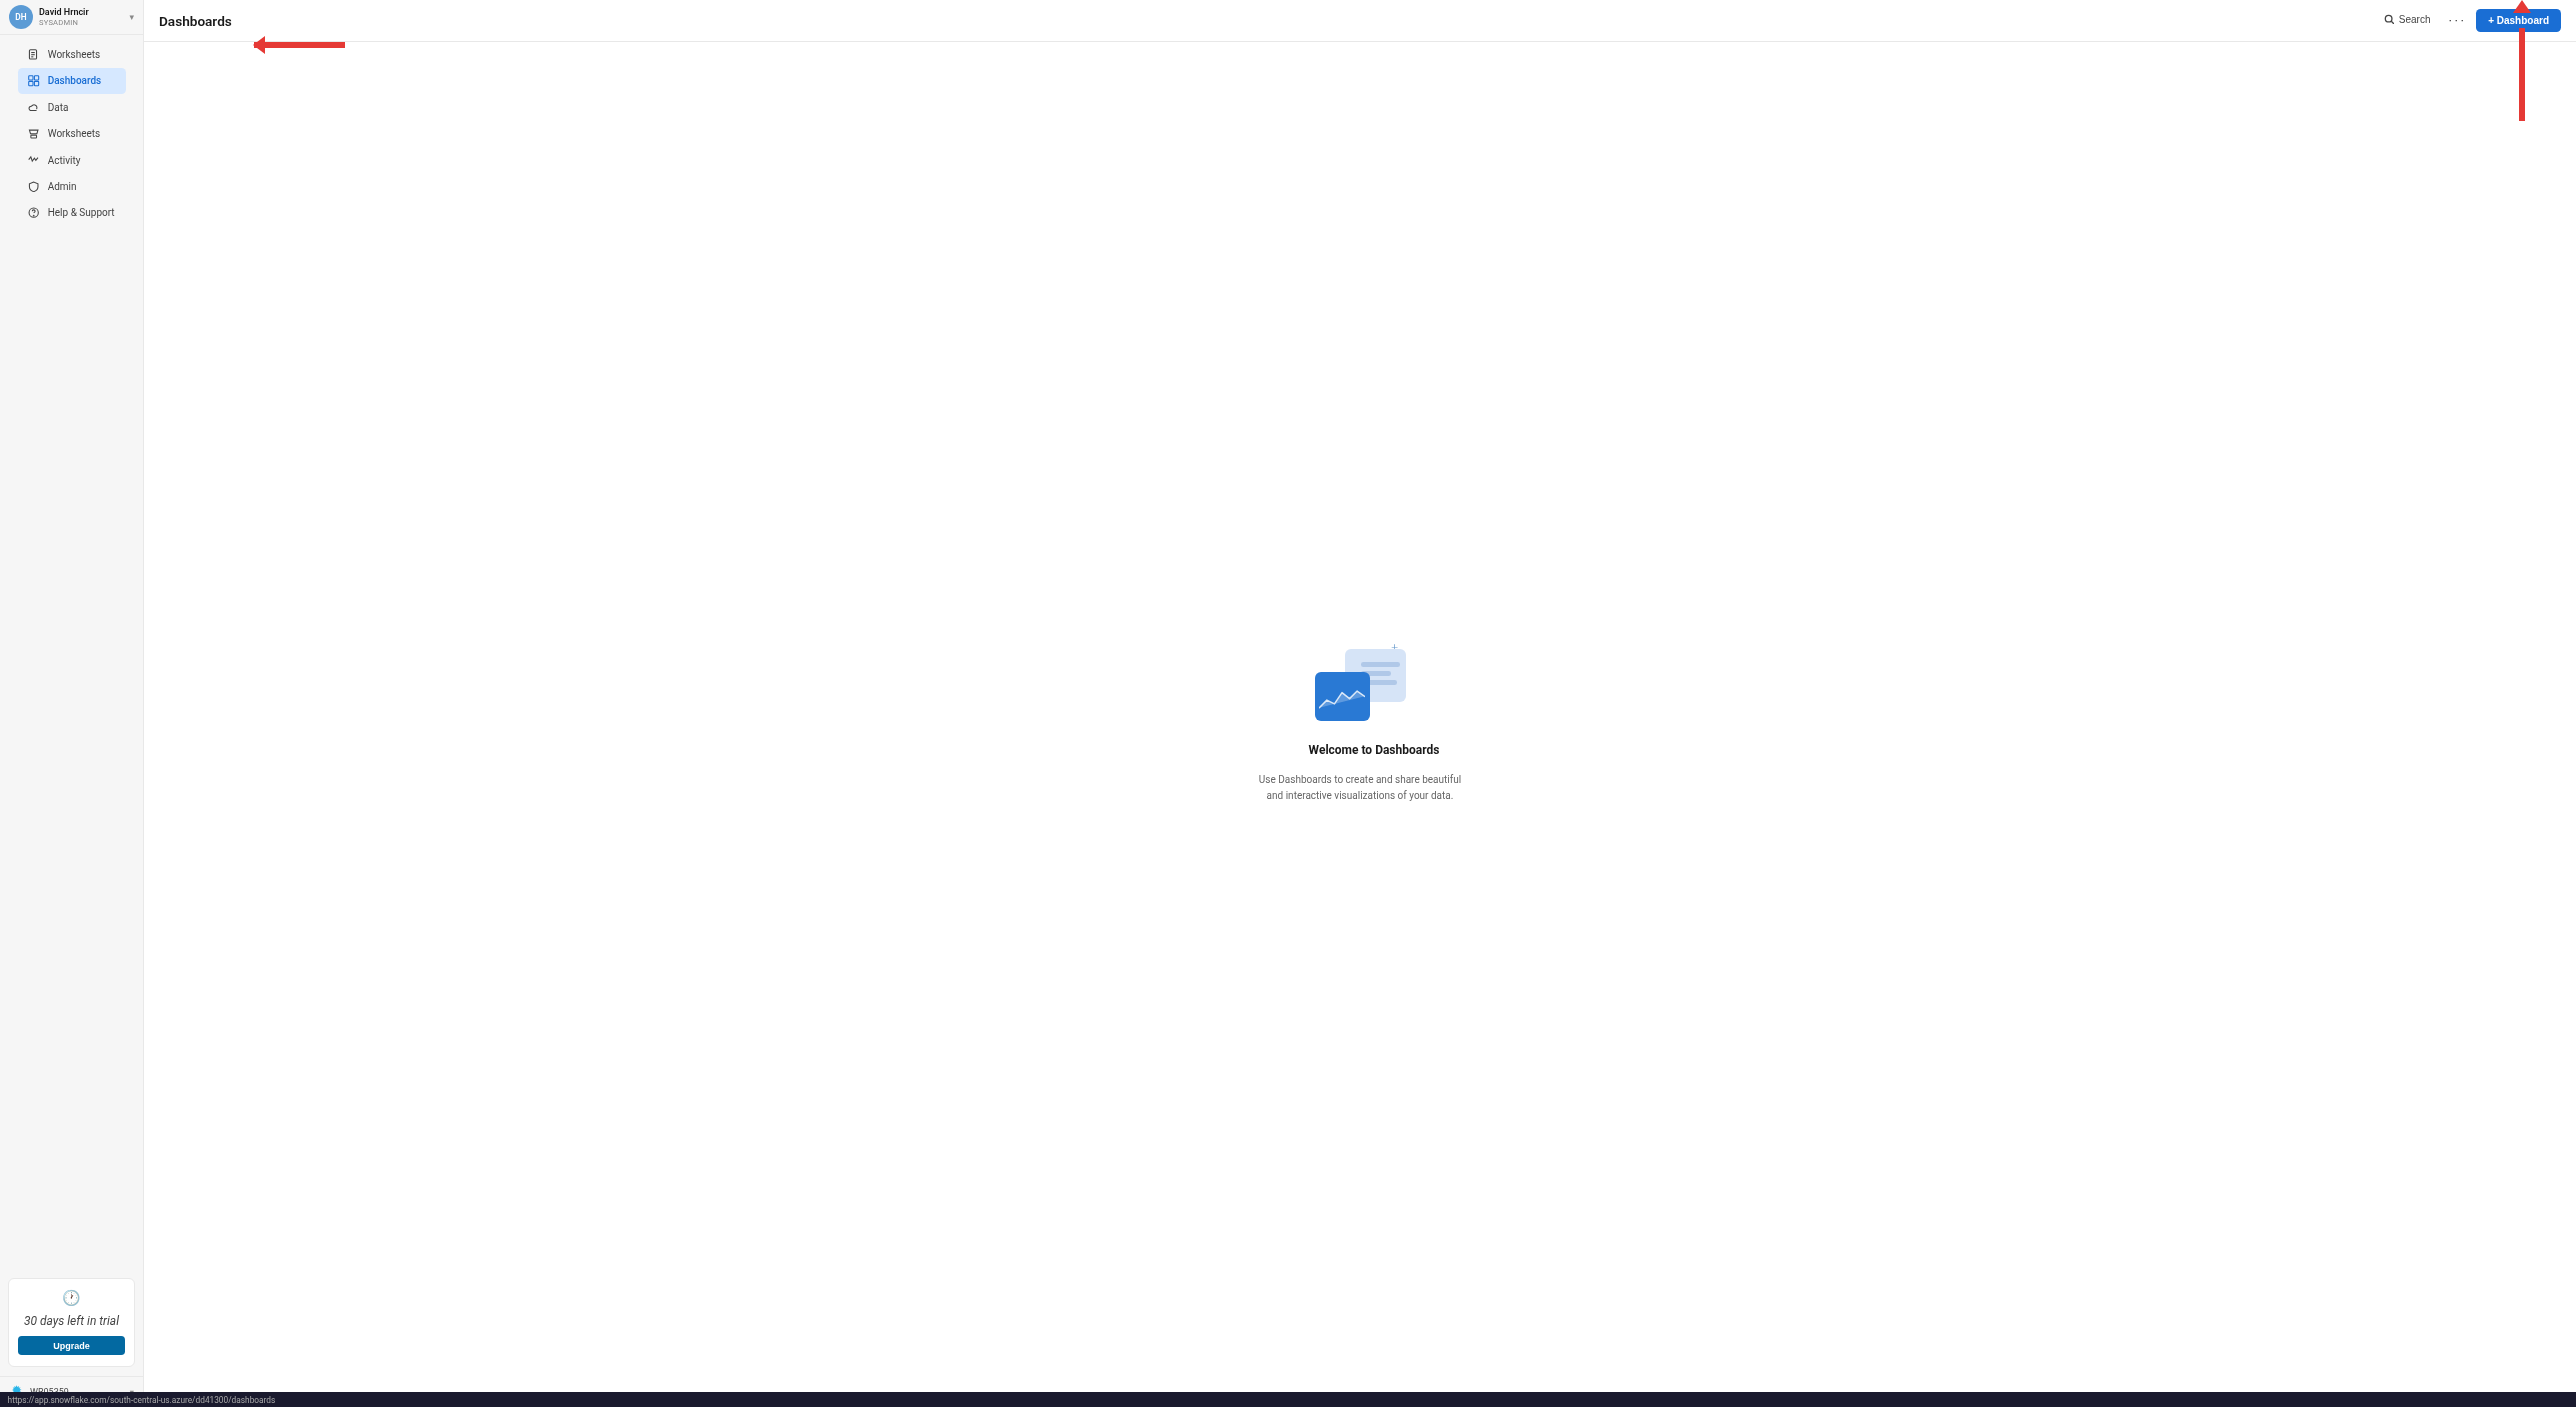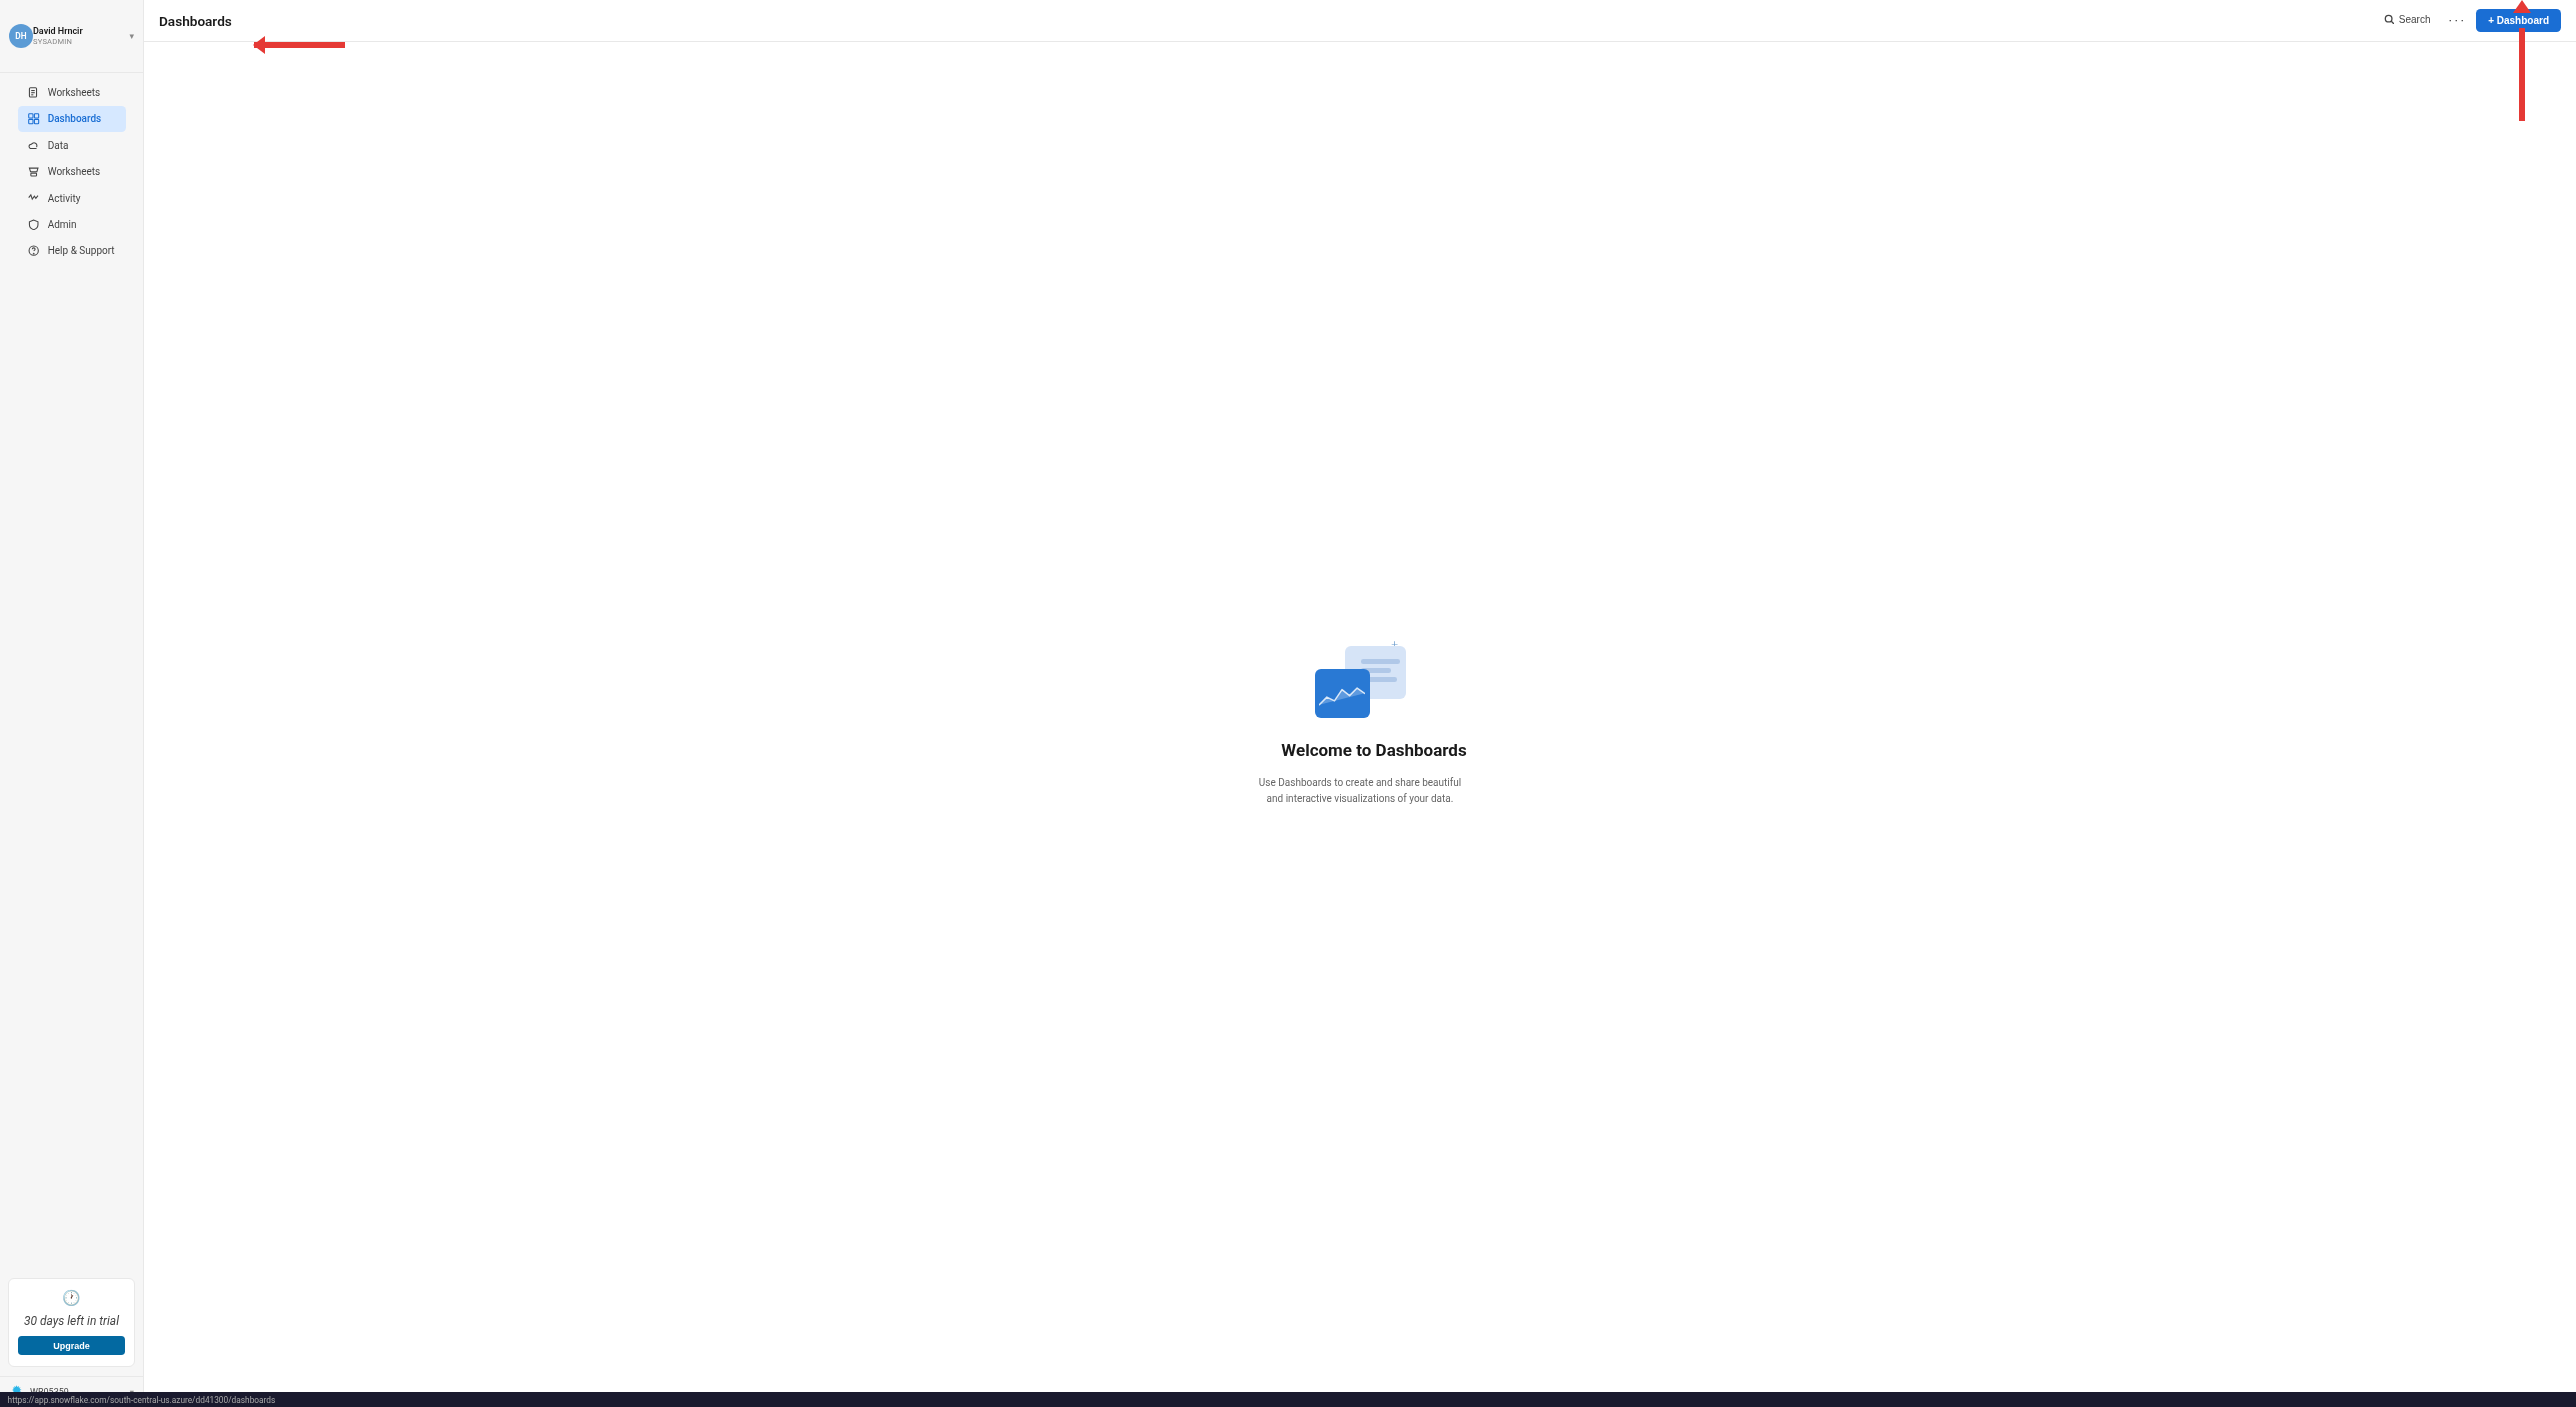--- a/index.html
+++ b/index.html
@@ -12,21 +12,22 @@
       background: #f6f6f6;
       border-right: 0.8px solid #e8e8e8;
       display: flex;
       flex-direction: column;
       height: 100vh;
     }
 
     .sidebar-header {
       display: flex;
       align-items: center;
-      padding: 24px 9px;
+      padding: 5px 9px;
+      gap: 6px;
       border-bottom: 0.8px solid #e8e8e8;
     }
 
     .avatar {
       width: 24px;
       height: 24px;
       border-radius: 50%;
       background: #5b9bd5;
       color: #fff;
       display: flex;
@@ -293,21 +294,21 @@
     .illus-plus {
       position: absolute;
       top: -3.8px;
       right: 7.6px;
       font-size: 12px;
       color: #6699cc;
       font-weight: 300;
     }
 
     .welcome-title {
-      font-size: 17px;
+      font-size: 12px;
       font-weight: 700;
       color: #1a1a1a;
       text-align: center;
       margin-left: 28px;
     }
 
     .welcome-desc {
       font-size: 10px;
       color: #666;
       text-align: center;

